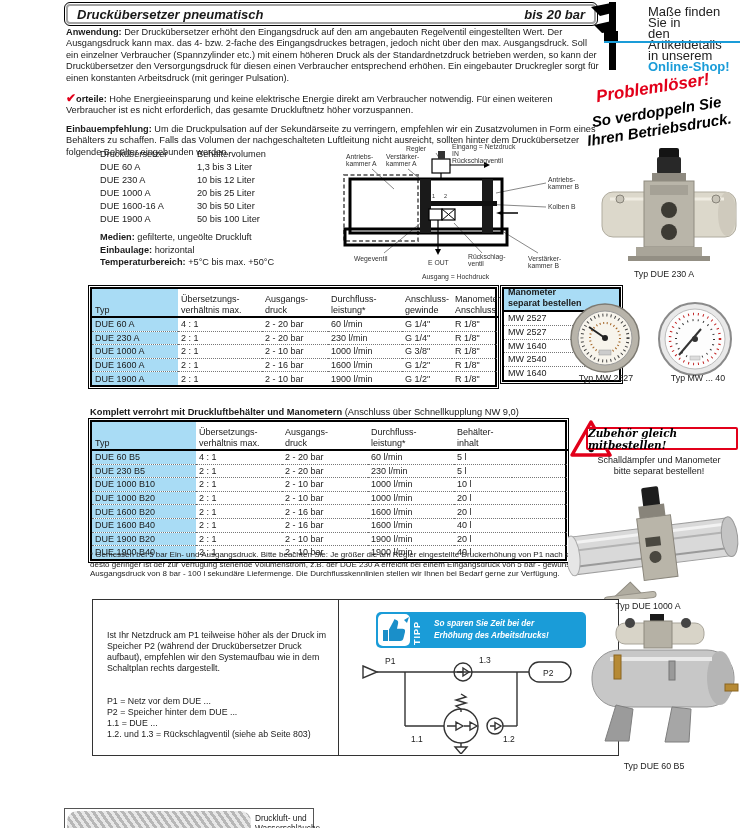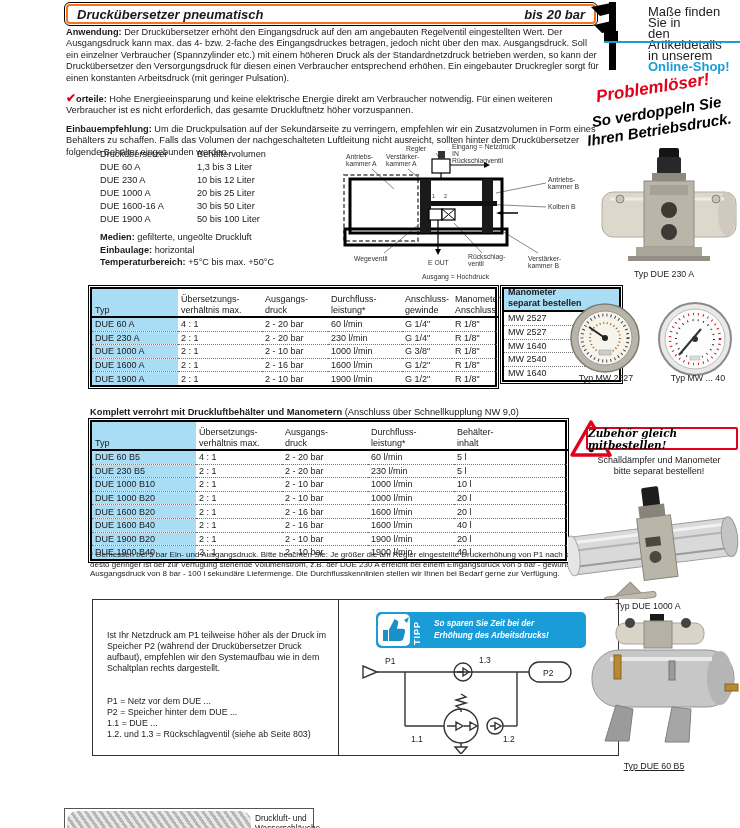--- a/index.html
+++ b/index.html
@@ -2,21 +2,21 @@
 <html><head>
 <meta charset="utf-8">
 <style>
   html,body { margin:0; padding:0; background:#fff; }
   .page { position:relative; width:740px; height:828px; background:#fff; overflow:hidden;
           font-family:"Liberation Sans", sans-serif; color:#1a1a1a; }
   .abs { position:absolute; }
 
   
   .title-bar { left:66px; top:4px; width:530px; height:20px; box-sizing:border-box;
-    border:2px solid #f97316; border-radius:4px; outline:1px solid #000; outline-offset:1px;
+    border:2px solid #a3a3a3; border-radius:4px; outline:1px solid #000; outline-offset:1px;
     display:flex; justify-content:space-between; align-items:center; padding:0 9px;
     font-style:italic; font-weight:bold; font-size:13px; }
 
   
   .shop-note { left:648px; top:6px; font-size:13px; line-height:11px; color:#222; }
   .shop-link { color:#1a9cd8; font-weight:bold; cursor:pointer; }
   .cyan-rule { left:604px; top:41px; width:136px; height:2px; background:#1a9cd8; }
 
   .promo { left:564px; top:78px; width:184px; transform:rotate(-9deg); text-align:center; }
   .promo-red  { font-style:italic; font-weight:bold; font-size:17px; color:#e2001a; margin-bottom:5px; }
@@ -560,21 +560,21 @@
     <circle cx="100" cy="9" r="5" fill="#444"></circle>
     <rect x="6" y="36" width="142" height="57" rx="27" fill="#c7c7c7" stroke="#949494"></rect>
     <ellipse cx="134" cy="64" rx="13" ry="27" fill="#b5b5b5"></ellipse>
     <line x1="24" y1="45" x2="126" y2="45" stroke="#e9e9e9" stroke-width="4"></line>
     <rect x="28" y="41" width="7" height="24" fill="#b68a35" stroke="#8a6420"></rect>
     <rect x="83" y="47" width="6" height="19" fill="#9a9a9a" stroke="#777"></rect>
     <rect x="139" y="70" width="13" height="7" fill="#b68a35" stroke="#8a6420"></rect>
     <path d="M30 91 l-11 36 h24 l4 -32 z" fill="#9b9b9b" stroke="#7f7f7f"></path>
     <path d="M86 93 l-7 35 h24 l2 -33 z" fill="#a6a6a6" stroke="#7f7f7f"></path>
   </svg>
-  <div class="abs cap" style="left:598px; top:761px; width:112px;text-decoration:underline;">Typ DUE 60 B5</div>
+  <div class="abs cap" style="left:598px; top:761px; width:112px;">Typ DUE 60 B5</div>
 
   <div class="abs teaser">
     <div class="hose"></div>
 
     <div class="teaser-text">
       <span>Druckluft- und</span><br>
       <span>Wasserschläuche</span>
     </div>
   </div>
 

